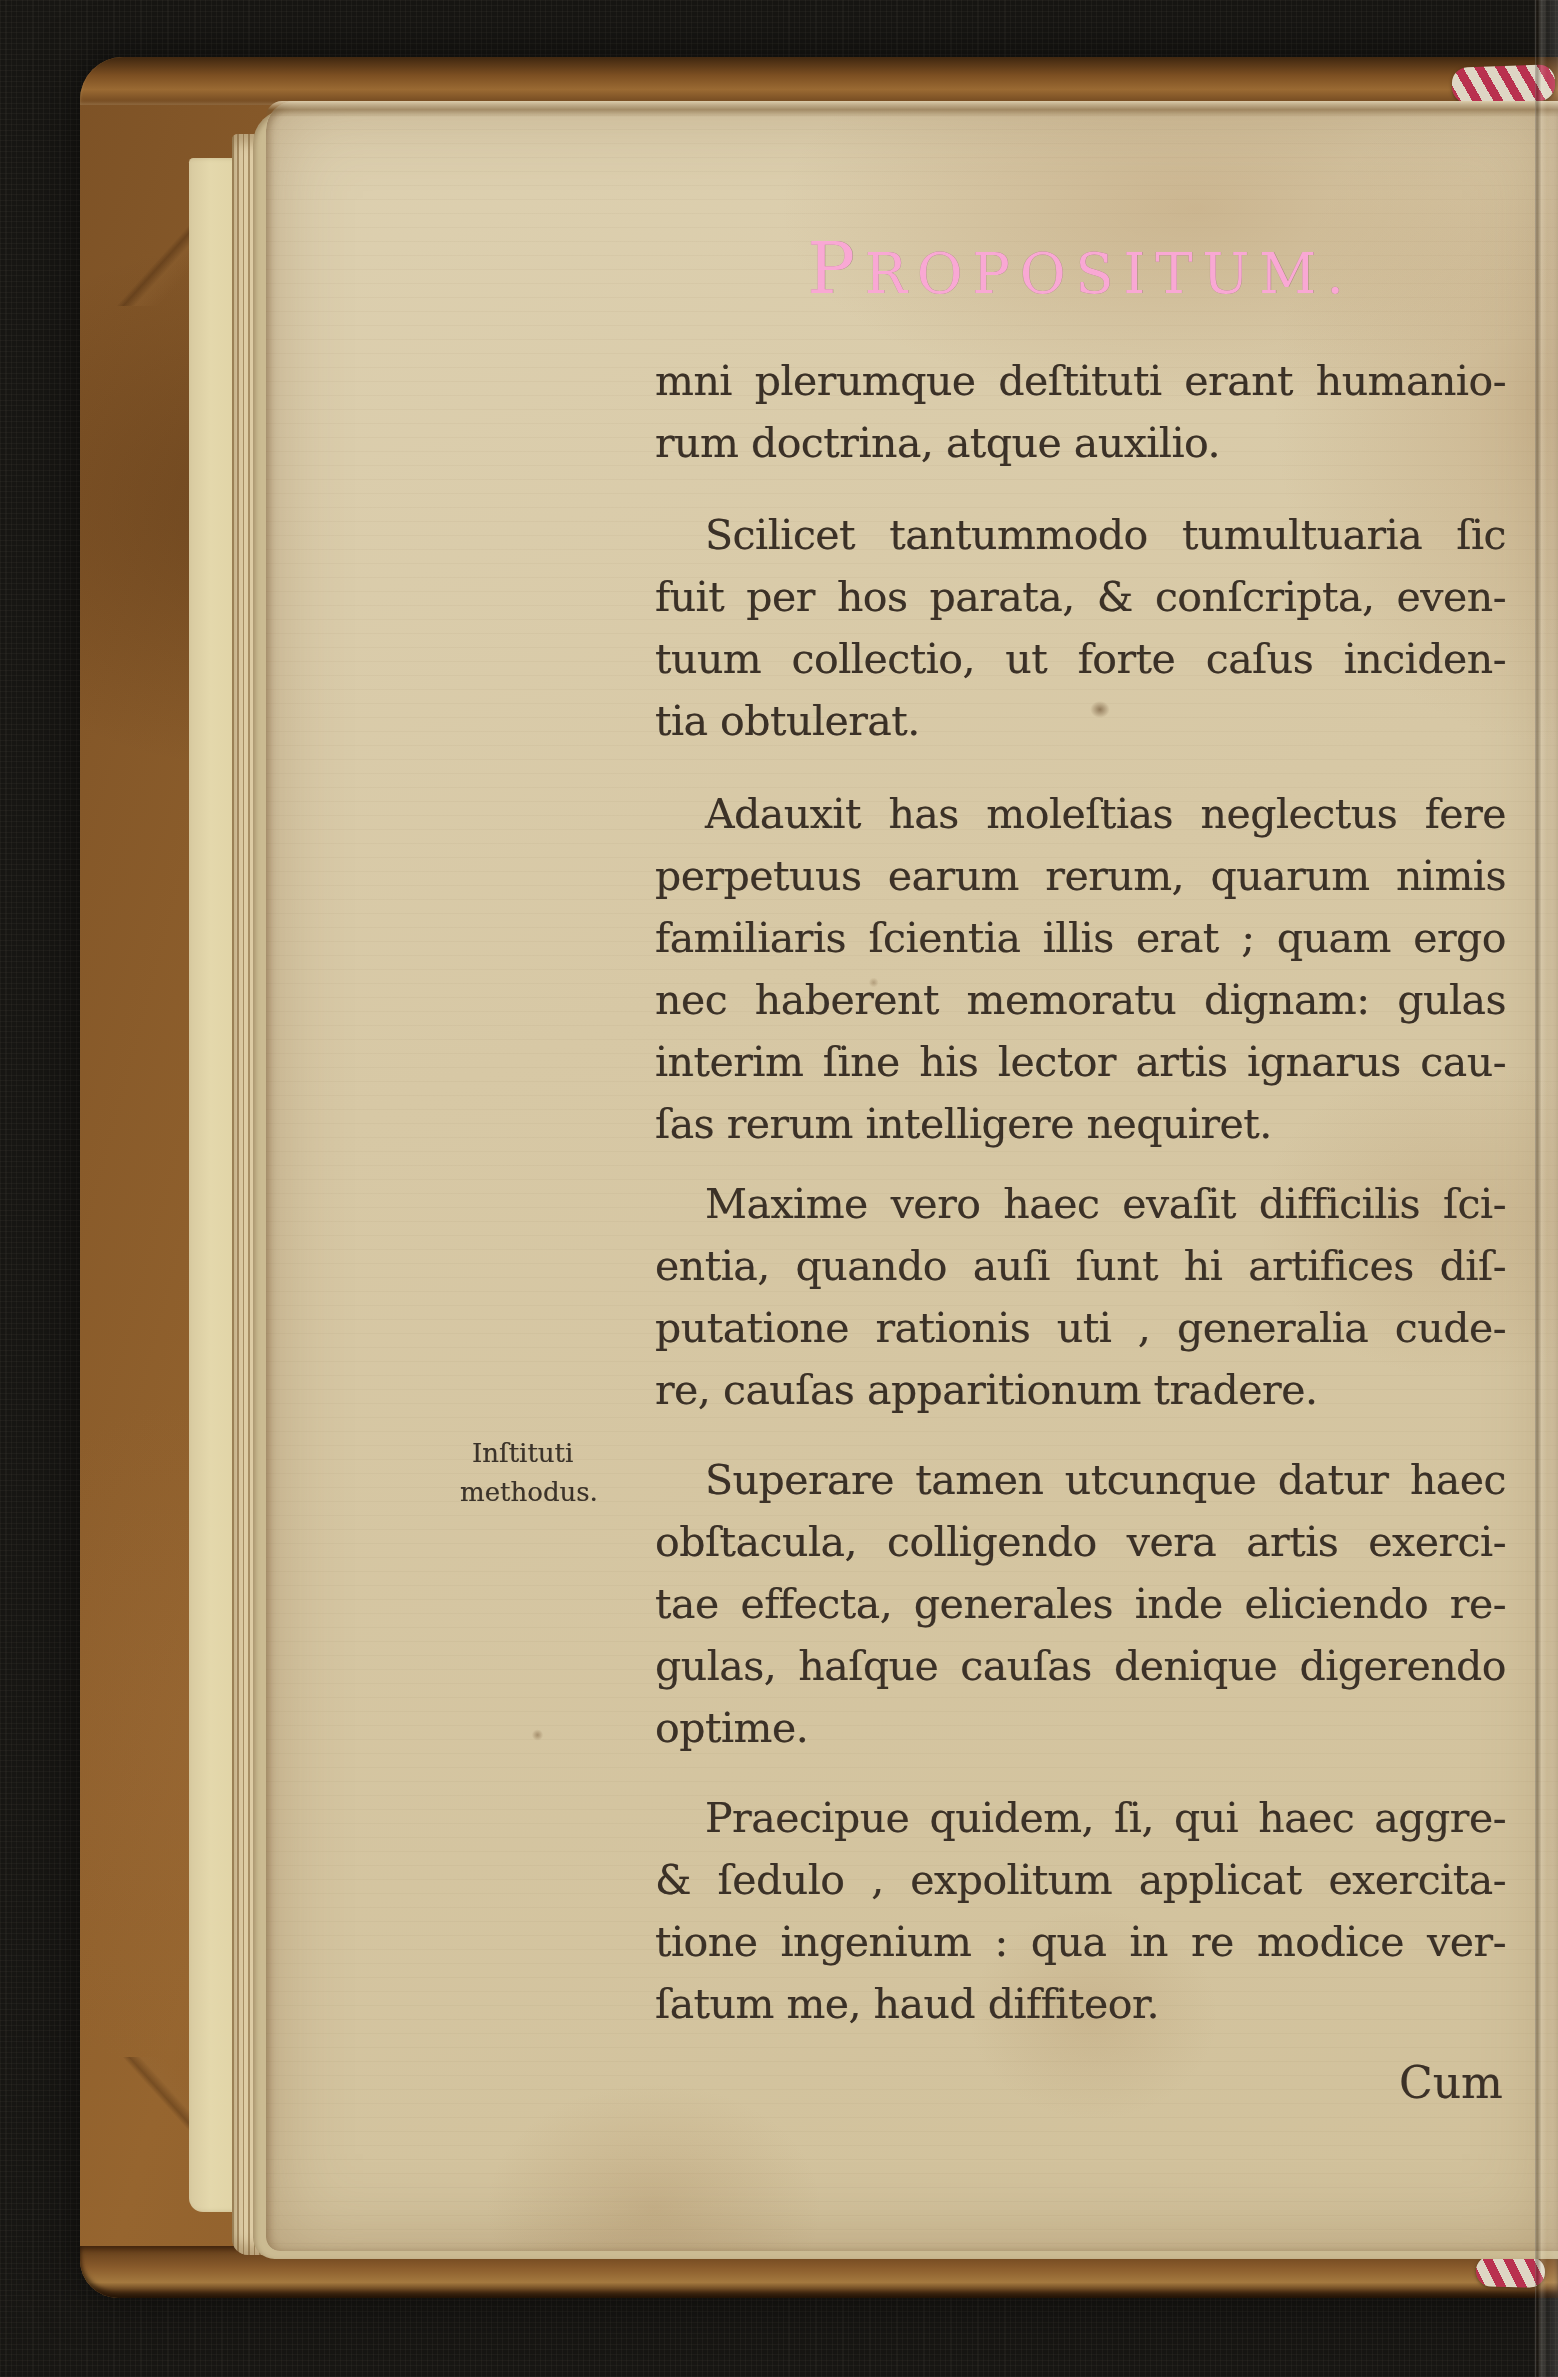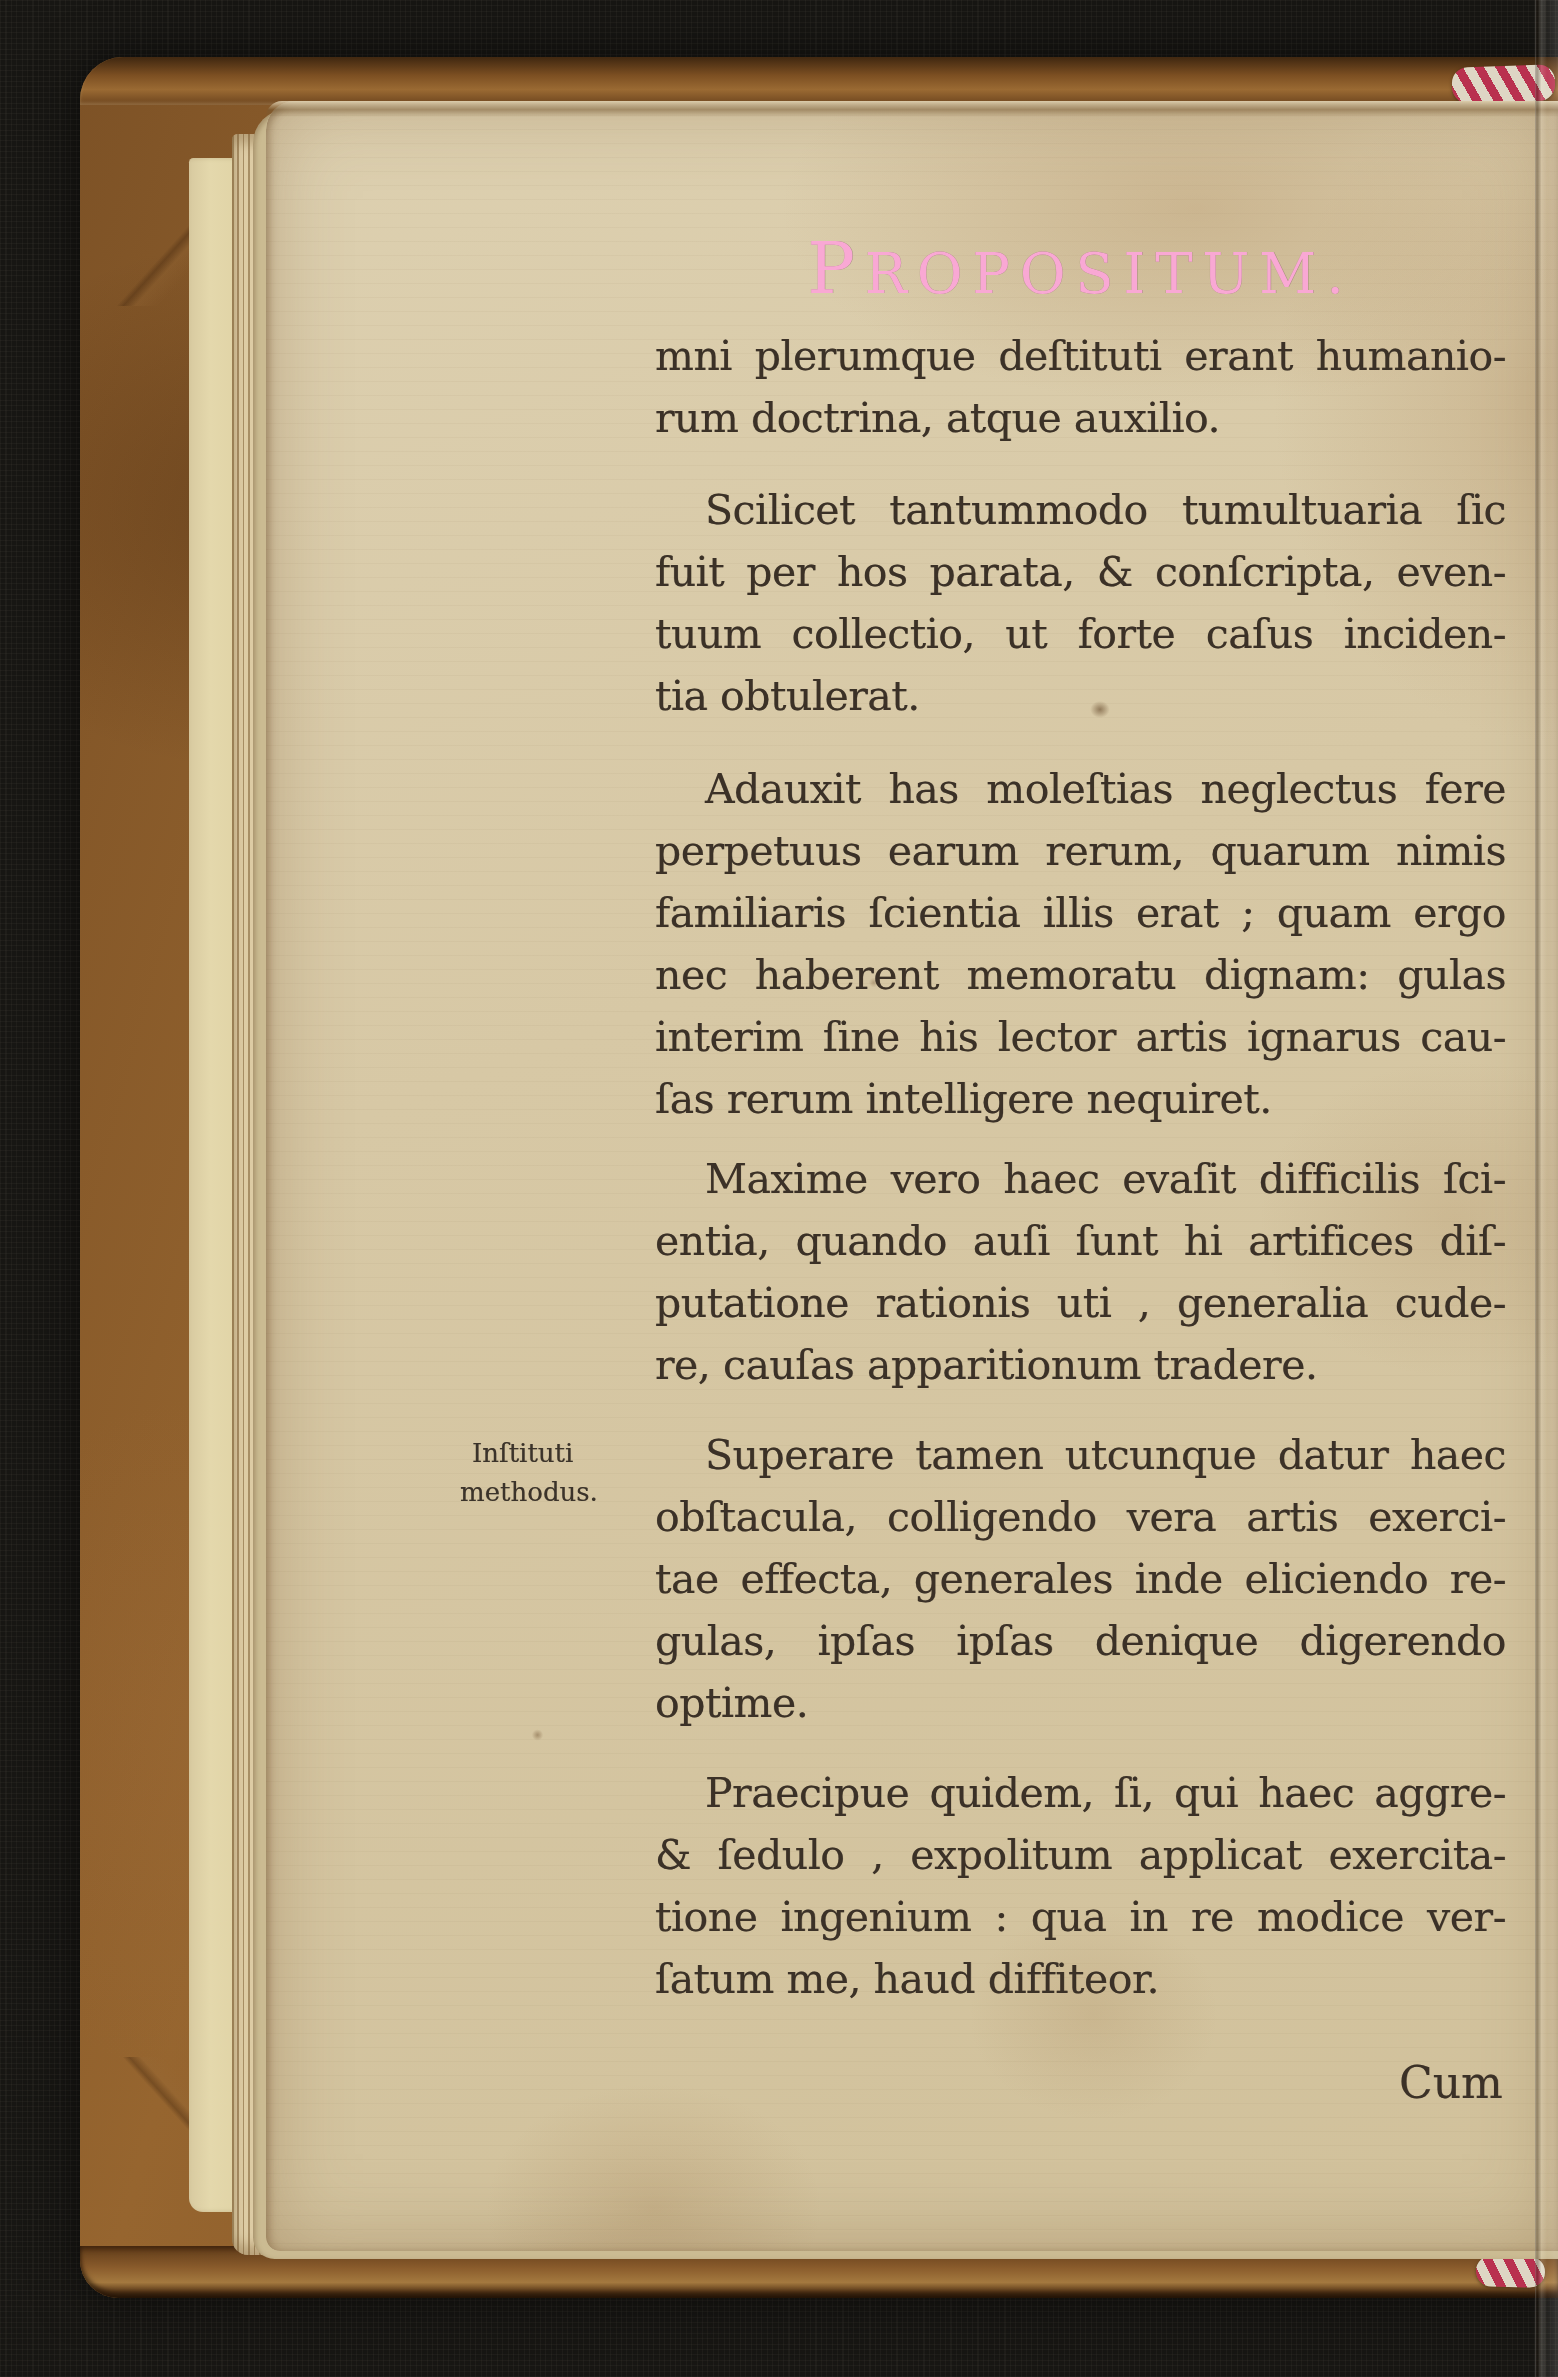--- a/index.html
+++ b/index.html
@@ -106,21 +106,21 @@
     position:absolute;left:655px;top:101px;width:851px;height:2150px;
     color:#3b3127;
     text-shadow:0.3px 0.3px 0 rgba(59,49,39,0.35), -0.3px 0 0 rgba(59,49,39,0.18);
   }
   .heading{
     position:absolute;top:126px;left:0;width:100%;
     font-size:56px;letter-spacing:9.7px;text-align:center;
     color:#f9a8d4;white-space:nowrap;
   }
   .heading::first-letter{font-size:71px;}
-  .para{position:absolute;left:0;width:100%;font-size:41px;letter-spacing:-0.5px;line-height:62px;}
+  .para{position:absolute;left:0;width:100%;font-size:41px;letter-spacing:-0.5px;line-height:62px;margin-top:25px;}
   .para-1{top:224px;}
   .para-2{top:378px;}
   .para-3{top:657px;}
   .para-4{top:1047px;}
   .para-5{top:1323px;}
   .para-6{top:1661px;}
   .line{text-align:justify;text-align-last:justify;white-space:nowrap;}
   .line.indent{text-indent:50px;}
   .line.last{text-align-last:left;}
   .margin-note{
@@ -197,21 +197,21 @@
         <div class="para para-4">
           <div class="line indent">Maxime vero haec evaſit difficilis ſci-</div>
           <div class="line">entia, quando auſi ſunt hi artifices diſ-</div>
           <div class="line">putatione rationis uti , generalia cude-</div>
           <div class="line last">re, cauſas apparitionum tradere.</div>
         </div>
         <div class="para para-5">
           <div class="line indent">Superare tamen utcunque datur haec</div>
           <div class="line">obſtacula, colligendo vera artis exerci-</div>
           <div class="line">tae effecta, generales inde eliciendo re-</div>
-          <div class="line">gulas, ipſas ipſas denique digerendo</div>
+          <div class="line">gulas, haſque cauſas denique digerendo</div>
           <div class="line last">optime.</div>
         </div>
         <div class="para para-6">
           <div class="line indent">Praecipue quidem, ſi, qui haec aggre-</div>
           <div class="line">&amp; ſedulo , expolitum applicat exercita-</div>
           <div class="line">tione ingenium : qua in re modice ver-</div>
           <div class="line last">ſatum me, haud diffiteor.</div>
         </div>
       </div>
 

